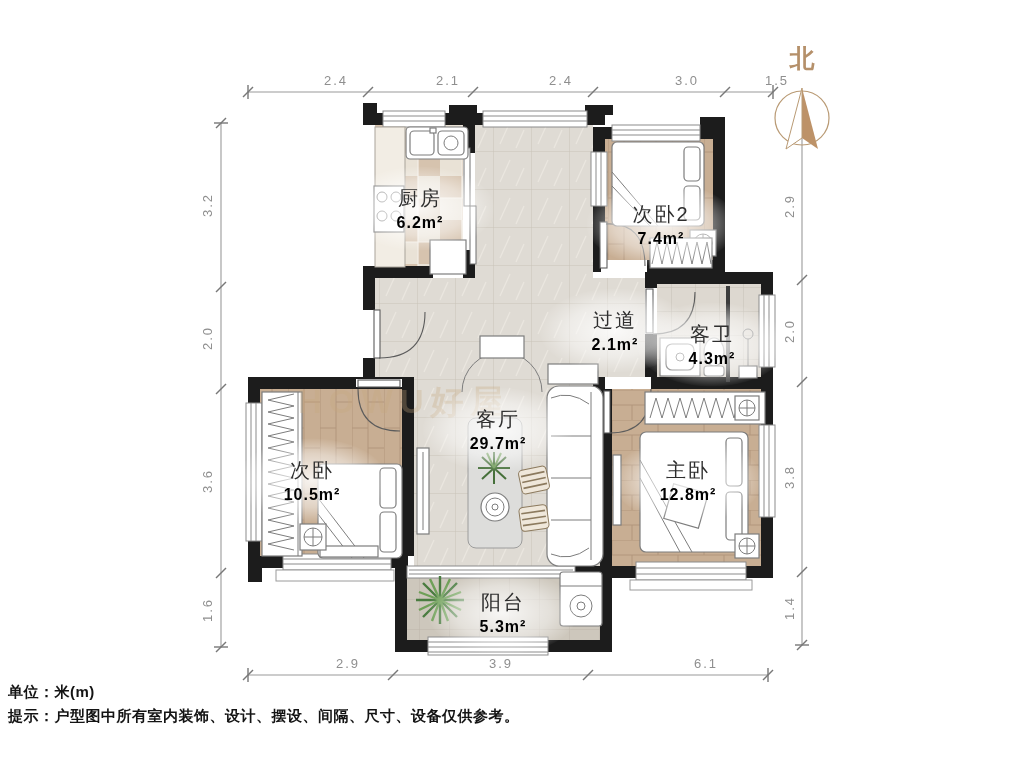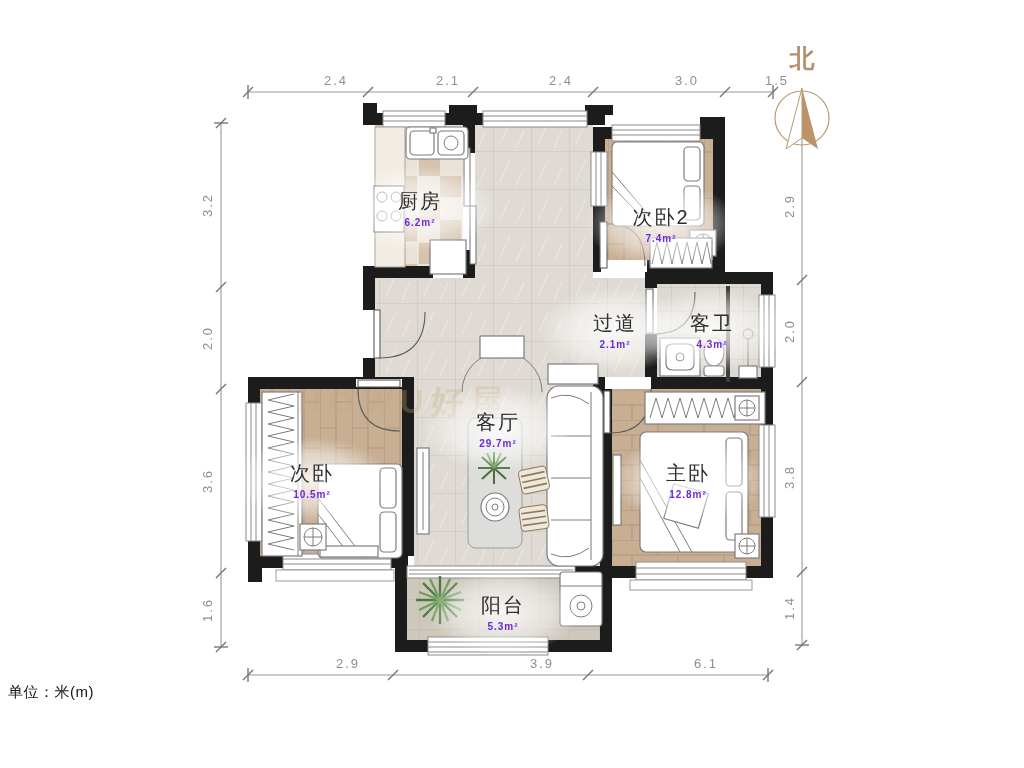--- a/index.html
+++ b/index.html
@@ -15,30 +15,30 @@
   .winline{stroke:#8b8b8b;stroke-width:1;}
   .furn{fill:#ffffff;stroke:var(--furn);stroke-width:1.2;}
   .furnline{stroke:var(--furn);stroke-width:1;fill:none;}
   .dimline{stroke:#9a9a9a;stroke-width:1.1;}
   .tick{stroke:#787878;stroke-width:1.4;}
   .room-label{position:absolute;transform:translate(-50%,-50%);text-align:center;z-index:3;white-space:nowrap;}
   .room-label::before{content:"";position:absolute;left:50%;top:50%;transform:translate(-50%,-50%);
      width:150px;height:84px;border-radius:50%;z-index:-1;
      background:radial-gradient(ellipse at center,rgba(255,255,255,.85) 0%,rgba(255,255,255,.45) 45%,rgba(255,255,255,0) 72%);}
   .rname{display:block;font-size:20px;font-weight:normal;color:var(--label);letter-spacing:2px;}
-  .rarea{display:block;font-size:10px;font-weight:600;color:#6d28d9;margin-top:2px;letter-spacing:1px;}
+  .rarea{display:block;font-size:16px;font-weight:600;color:#000000;margin-top:2px;letter-spacing:1px;}
   .dim{position:absolute;font-size:13px;color:var(--dim);letter-spacing:2px;z-index:3;}
   .dim-h{transform:translate(-50%,-50%);margin-left:28px;}
   .dim-v{transform:translate(-50%,-50%) rotate(-90deg);}
   .north-label{position:absolute;left:802px;top:58px;transform:translate(-50%,-50%);
      font-size:25px;font-weight:bold;color:var(--tan);z-index:3;}
   .watermark{position:absolute;left:298px;top:380px;font-size:33px;font-weight:bold;
      color:var(--watermark);opacity:.30;letter-spacing:7px;z-index:2;white-space:nowrap;}
   .footer{position:absolute;left:8px;top:680px;z-index:3;color:var(--footer);}
-  .footer div{font-size:15px;font-weight:400;line-height:24px;letter-spacing:.5px;}
+  .footer div{font-size:15px;font-weight:700;line-height:24px;letter-spacing:.5px;}
 </style>
 </head>
 <body>
 
 <div id="stage">
 
 <svg width="1024" height="768" viewBox="0 0 1024 768">
   <defs>
     <pattern id="pKitchen" width="44" height="44" patternUnits="userSpaceOnUse">
       <rect width="44" height="44" fill="var(--kitchen1)"></rect>
@@ -400,21 +400,21 @@
   <span class="rarea">6.2m²</span>
 </div>
 <div class="room-label" style="left:661px;top:224px">
   <span class="rname">次卧2</span>
   <span class="rarea">7.4m²</span>
 </div>
 <div class="room-label" style="left:615px;top:330px">
   <span class="rname">过道</span>
   <span class="rarea">2.1m²</span>
 </div>
-<div class="room-label" style="left:712px;top:330px">
+<div class="room-label" style="left:712px;top:344px">
   <span class="rname">客卫</span>
   <span class="rarea">4.3m²</span>
 </div>
 <div class="room-label" style="left:498px;top:429px">
   <span class="rname">客厅</span>
   <span class="rarea">29.7m²</span>
 </div>
 <div class="room-label" style="left:312px;top:480px">
   <span class="rname">次卧</span>
   <span class="rarea">10.5m²</span>
@@ -428,30 +428,31 @@
   <span class="rarea">5.3m²</span>
 </div>
 
 <div class="dim dim-h" style="left:308px;top:80px">2.4</div>
 <div class="dim dim-h" style="left:420px;top:80px">2.1</div>
 <div class="dim dim-h" style="left:533px;top:80px">2.4</div>
 <div class="dim dim-h" style="left:659px;top:80px">3.0</div>
 <div class="dim dim-h" style="left:749px;top:80px">1.5</div>
 
 <div class="dim dim-h" style="left:320px;top:663px">2.9</div>
-<div class="dim dim-h" style="left:514px;top:663px">3.9</div>
+<div class="dim dim-h" style="left:473px;top:663px">3.9</div>
 <div class="dim dim-h" style="left:678px;top:663px">6.1</div>
 
 <div class="dim dim-v" style="left:207px;top:205px">3.2</div>
 <div class="dim dim-v" style="left:207px;top:338px">2.0</div>
 <div class="dim dim-v" style="left:207px;top:481px">3.6</div>
 <div class="dim dim-v" style="left:207px;top:610px">1.6</div>
 
 <div class="dim dim-v" style="left:789px;top:206px">2.9</div>
 <div class="dim dim-v" style="left:789px;top:331px">2.0</div>
 <div class="dim dim-v" style="left:789px;top:477px">3.8</div>
 <div class="dim dim-v" style="left:789px;top:608px">1.4</div>
 
 <div class="footer">
   <div>单位：米(m)</div>
+  <div>提示：户型图中所有室内装饰、设计、摆设、间隔、尺寸、设备仅供参考。</div>
 </div>
 
 </div>
 
 </body></html>

